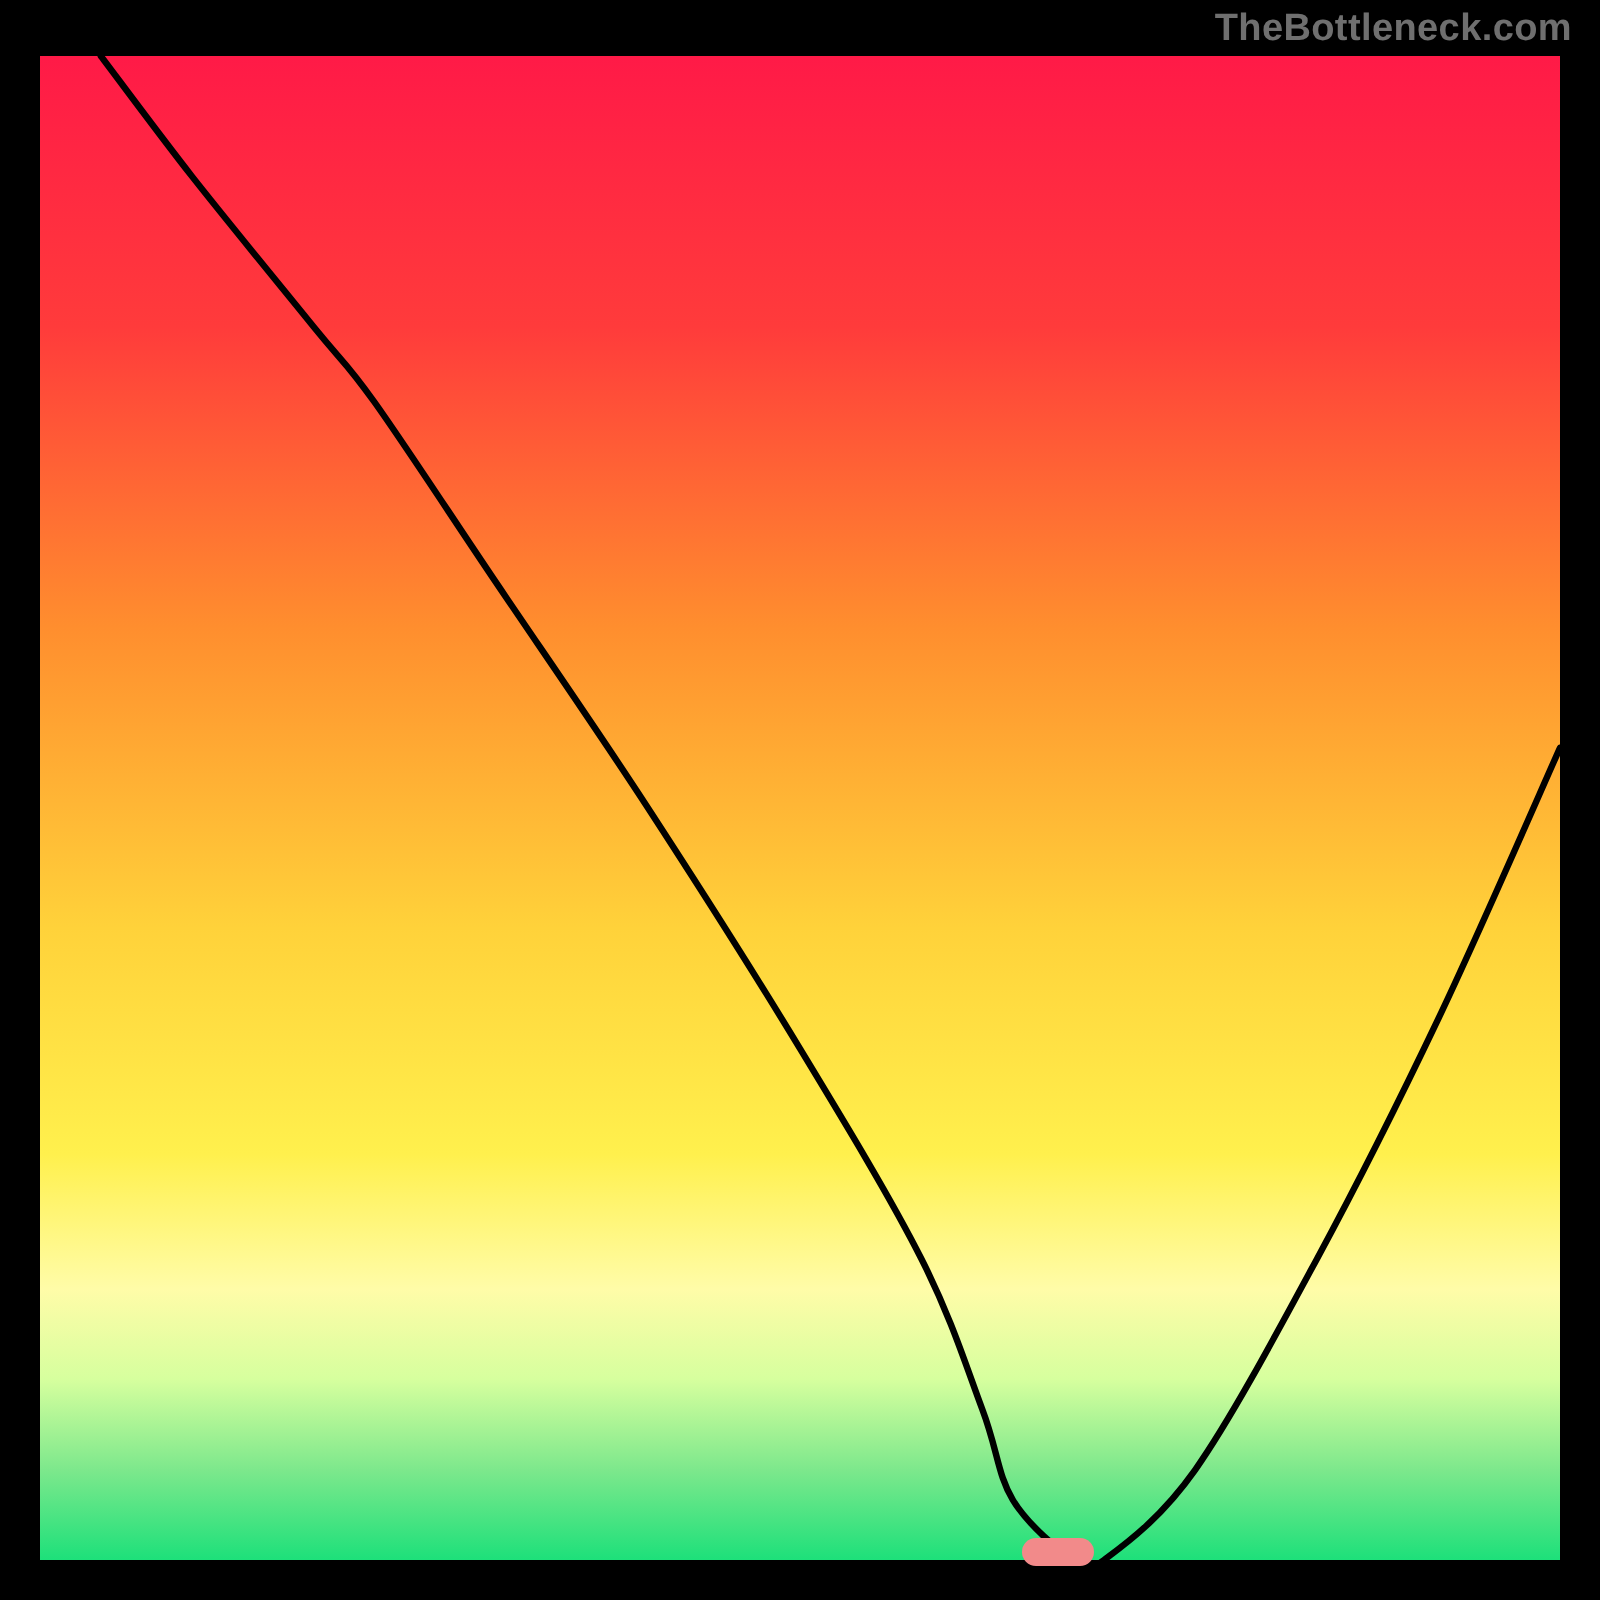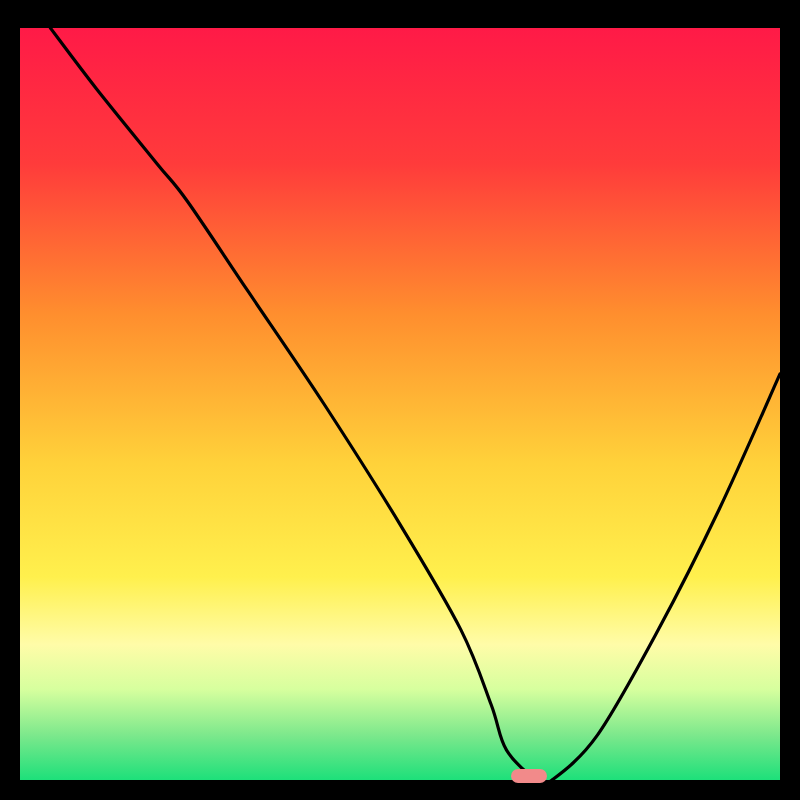--- a/index.html
+++ b/index.html
@@ -46,20 +46,21 @@
     color: #6f6f6f;
     letter-spacing: 0.2px;
     user-select: none;
   }
 </style>
 </head>
 <body>
 
 <div class="frame">
 
+  <div class="watermark">TheBottleneck.com</div>
 
   <div class="plot-area">
 
     <svg class="gradient" viewBox="0 0 760 752" preserveAspectRatio="none">
       <defs>
         <linearGradient id="bg" x1="0" y1="0" x2="0" y2="1">
             <stop offset="0%" stop-color="#ff1a47"></stop>
             <stop offset="18%" stop-color="#ff3b3b"></stop>
             <stop offset="38%" stop-color="#ff8e2e"></stop>
             <stop offset="58%" stop-color="#ffd23a"></stop>

